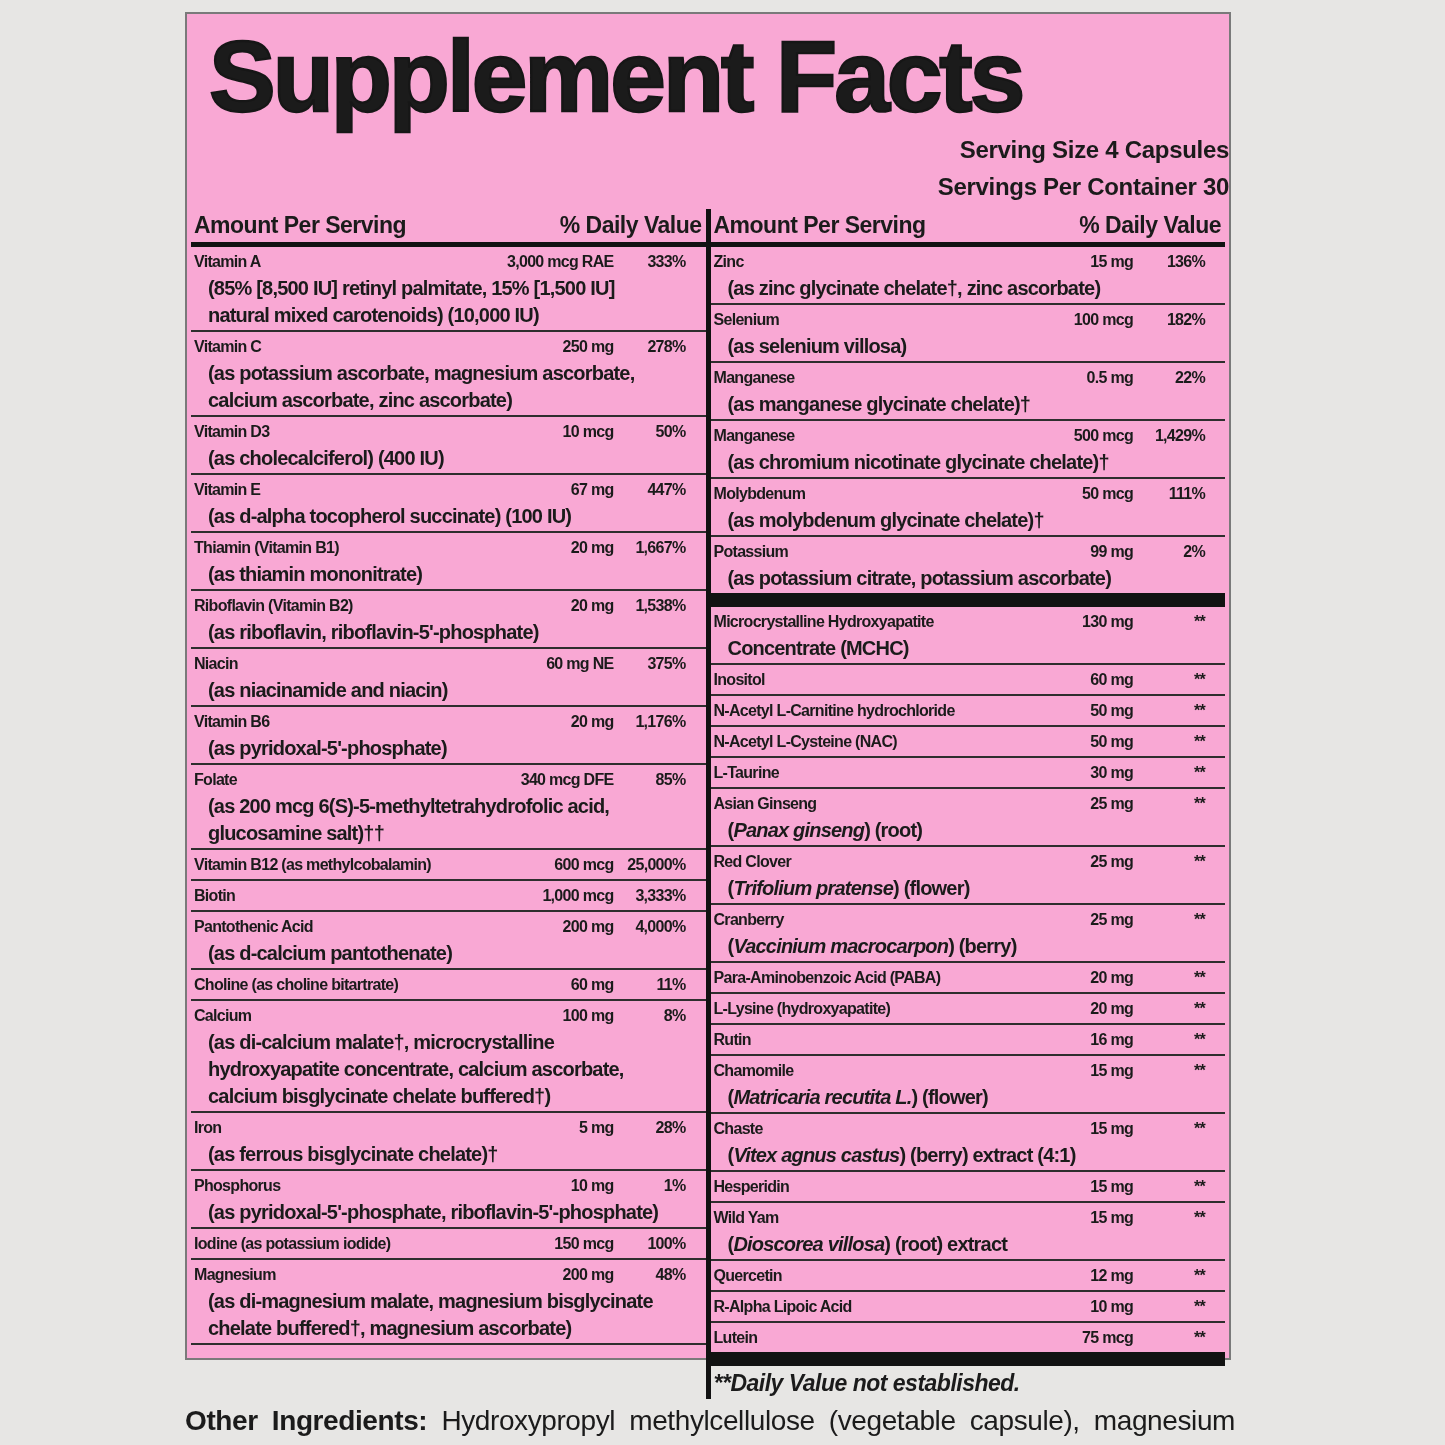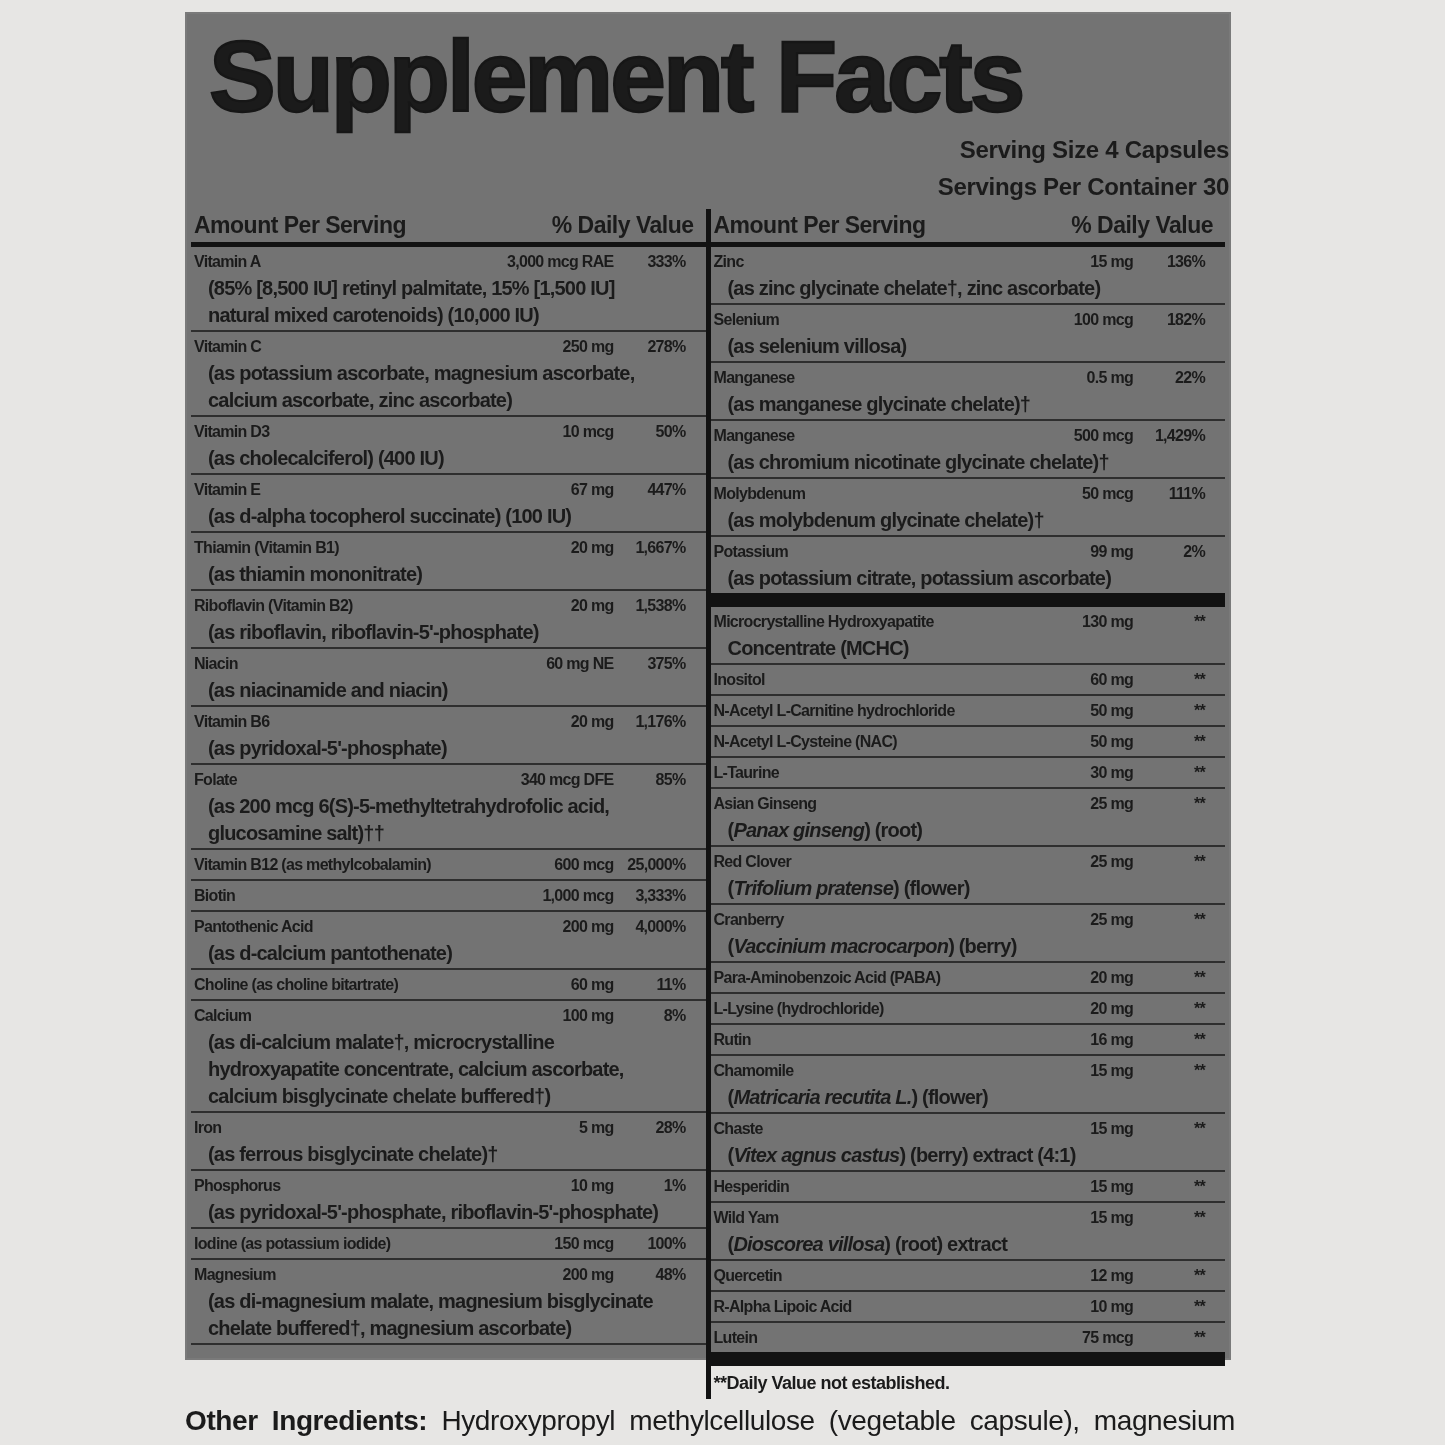--- a/index.html
+++ b/index.html
@@ -6,51 +6,51 @@
   body{
     width:1445px;height:1445px;
     background:#e7e6e4;
     font-family:"Liberation Sans","DejaVu Sans",sans-serif;
     color:#1b1b1b;
     position:relative;
     overflow:hidden;
   }
   .label-box{
     position:absolute;left:185px;top:12px;width:1046px;height:1348px;
-    background:#737373;border:2px solid #7a7a7a;box-sizing:border-box;
+    background:#f9a8d4;border:2px solid #7a7a7a;box-sizing:border-box;
     display:flex;flex-direction:column;
   }
   .sf-title{
     margin:10px 8px 0 22px;
     font-size:100px;line-height:104px;font-weight:bold;
     letter-spacing:-3px;
     -webkit-text-stroke:2.4px #161616;
     white-space:nowrap;
   }
   .serving-info{margin:6px 0 0 23px;font-size:24px;line-height:31px;font-weight:bold;letter-spacing:-0.3px;text-align:right;}
   .bar{height:15px;background:#121212;margin:0 4px;}
   .top-bar{margin-top:7px;}
   .nutri-table{flex:1;display:flex;align-items:stretch;margin:0 4px;}
   .col{flex:1;min-width:0;}
   .divider{width:5px;background:#121212;}
   .col-header{
     display:flex;justify-content:space-between;align-items:baseline;
     font-weight:bold;font-size:23px;line-height:33px;letter-spacing:-0.5px;
-    border-bottom:5px solid #121212;padding:0 12px 0 3px;
+    border-bottom:5px solid #121212;padding:0 4px 0 3px;
   }
   .row{border-bottom:2px solid #2e2e2e;padding:1px 0 1px 3px;}
   .row.no-line{border-bottom:none;}
   .row-main{display:flex;align-items:flex-start;font-weight:bold;font-size:16px;line-height:27px;letter-spacing:-0.7px;}
   .nm{white-space:nowrap;min-width:0;}
   .amt{margin-left:auto;white-space:nowrap;text-align:right;}
   .dv{flex:0 0 92px;text-align:right;padding-right:20px;box-sizing:border-box;white-space:nowrap;}
   .row-sub{font-weight:bold;font-size:20px;line-height:27px;letter-spacing:-0.8px;padding-left:14px;white-space:nowrap;}
   .it{font-style:italic;}
   .section-bar{height:14px;background:#121212;}
-  .dv-footnote{font-weight:bold;font-size:18px;line-height:31px;letter-spacing:-0.5px;padding:2px 0 0 3px;}
+  .dv-footnote{font-weight:bold;font-size:23px;line-height:31px;letter-spacing:-0.5px;padding:2px 0 0 3px;font-style:italic;}
   .other{
     position:absolute;left:185px;top:1372px;width:1050px;
     font-size:28px;line-height:42px;letter-spacing:-0.4px;
     text-align:justify;
   }
   .other b{letter-spacing:-0.4px;}
 </style>
 </head>
 <body>
 
@@ -329,21 +329,21 @@
         </div>
         <div class="row">
           <div class="row-main">
             <span class="nm">Para-Aminobenzoic Acid (PABA)</span>
             <span class="amt">20 mg</span>
             <span class="dv">**</span>
           </div>
         </div>
         <div class="row">
           <div class="row-main">
-            <span class="nm">L-Lysine (hydrochloride)</span>
+            <span class="nm">L-Lysine (hydroxyapatite)</span>
             <span class="amt">20 mg</span>
             <span class="dv">**</span>
           </div>
         </div>
         <div class="row">
           <div class="row-main">
             <span class="nm">Rutin</span>
             <span class="amt">16 mg</span>
             <span class="dv">**</span>
           </div>

